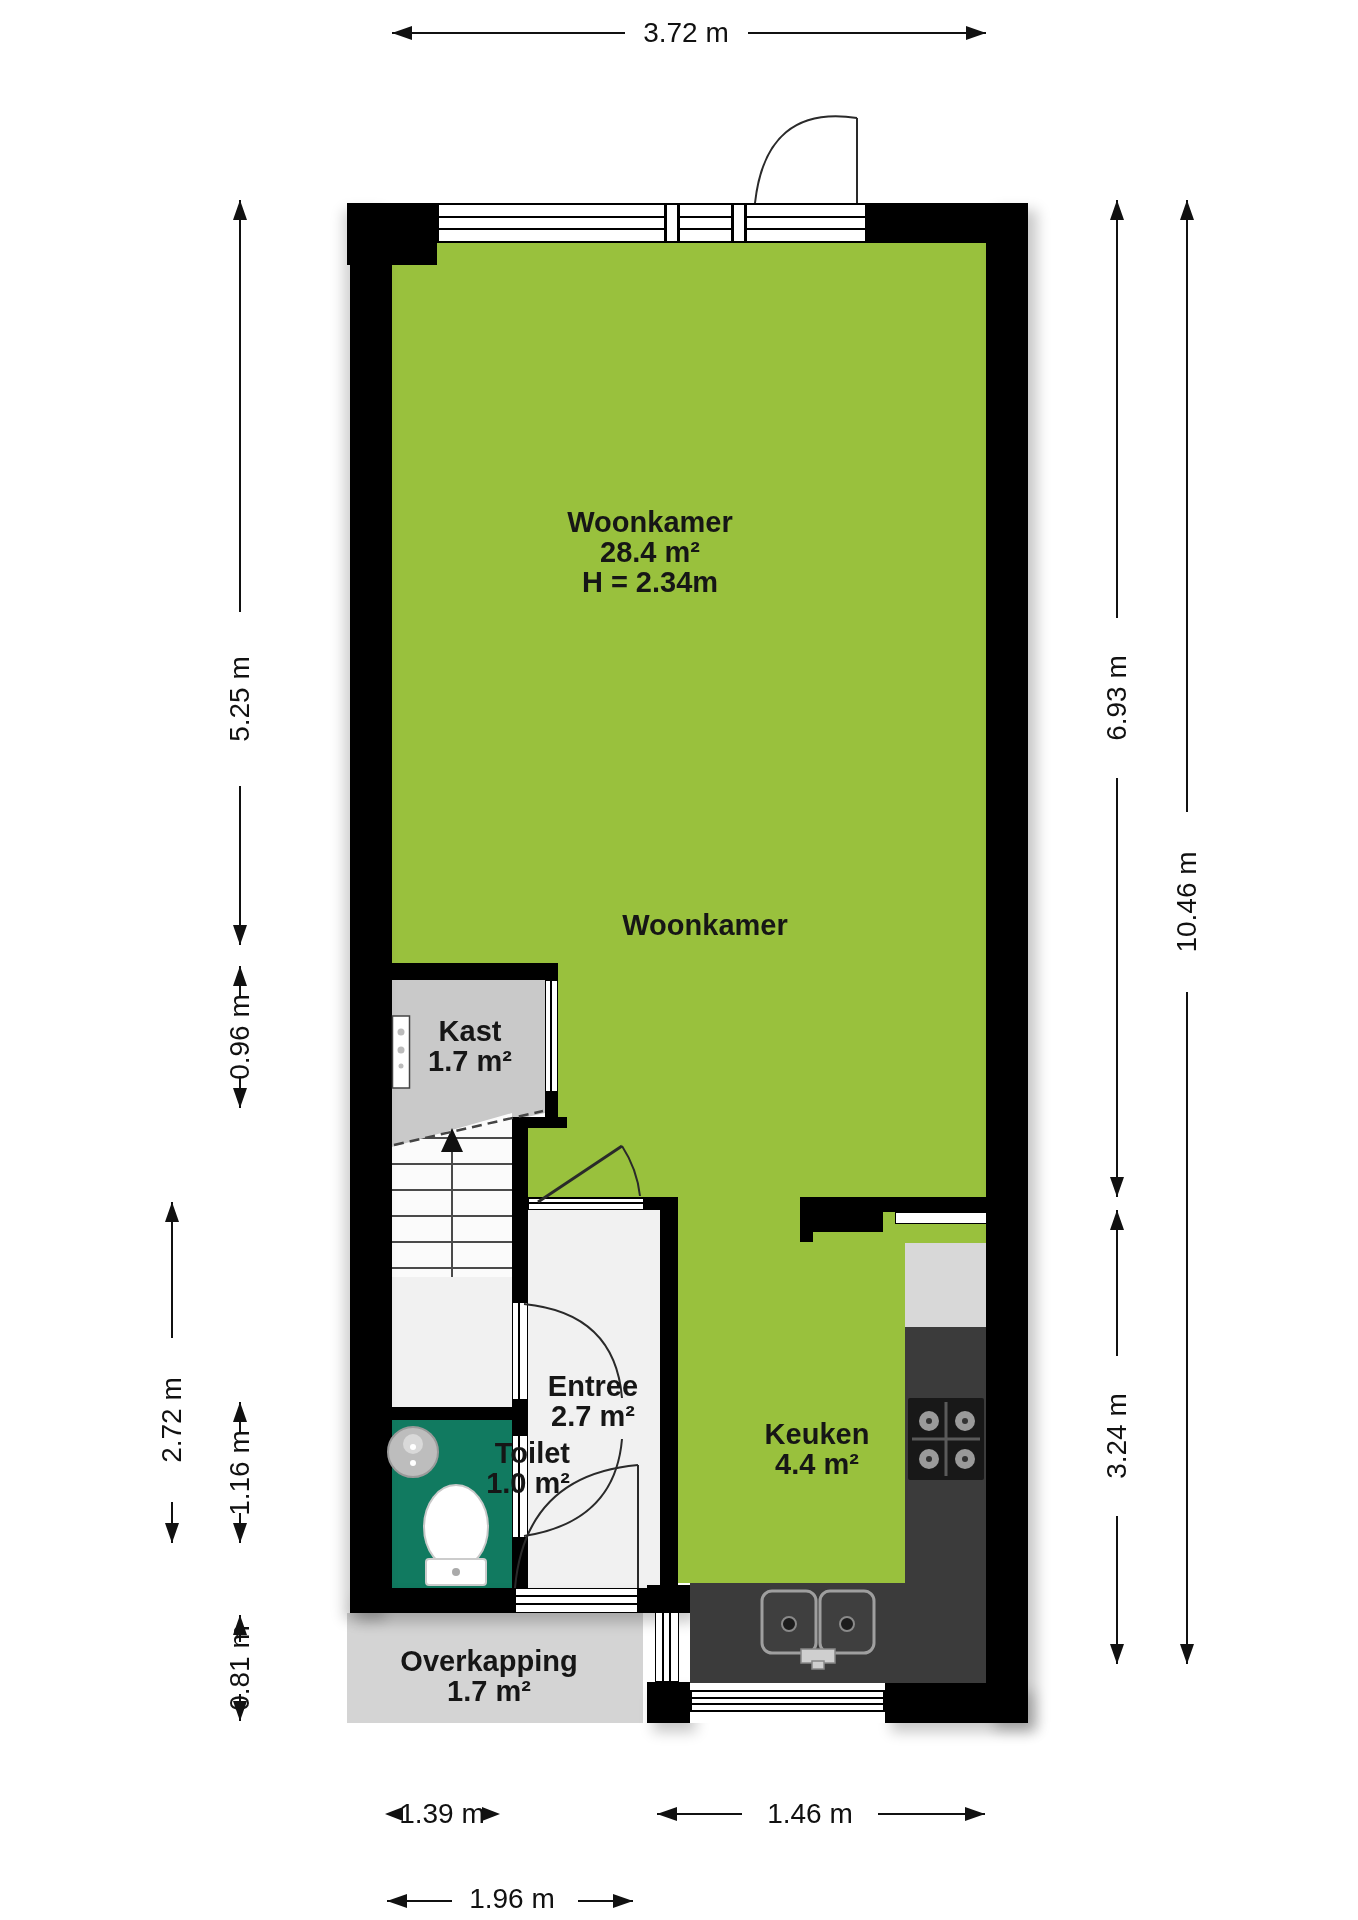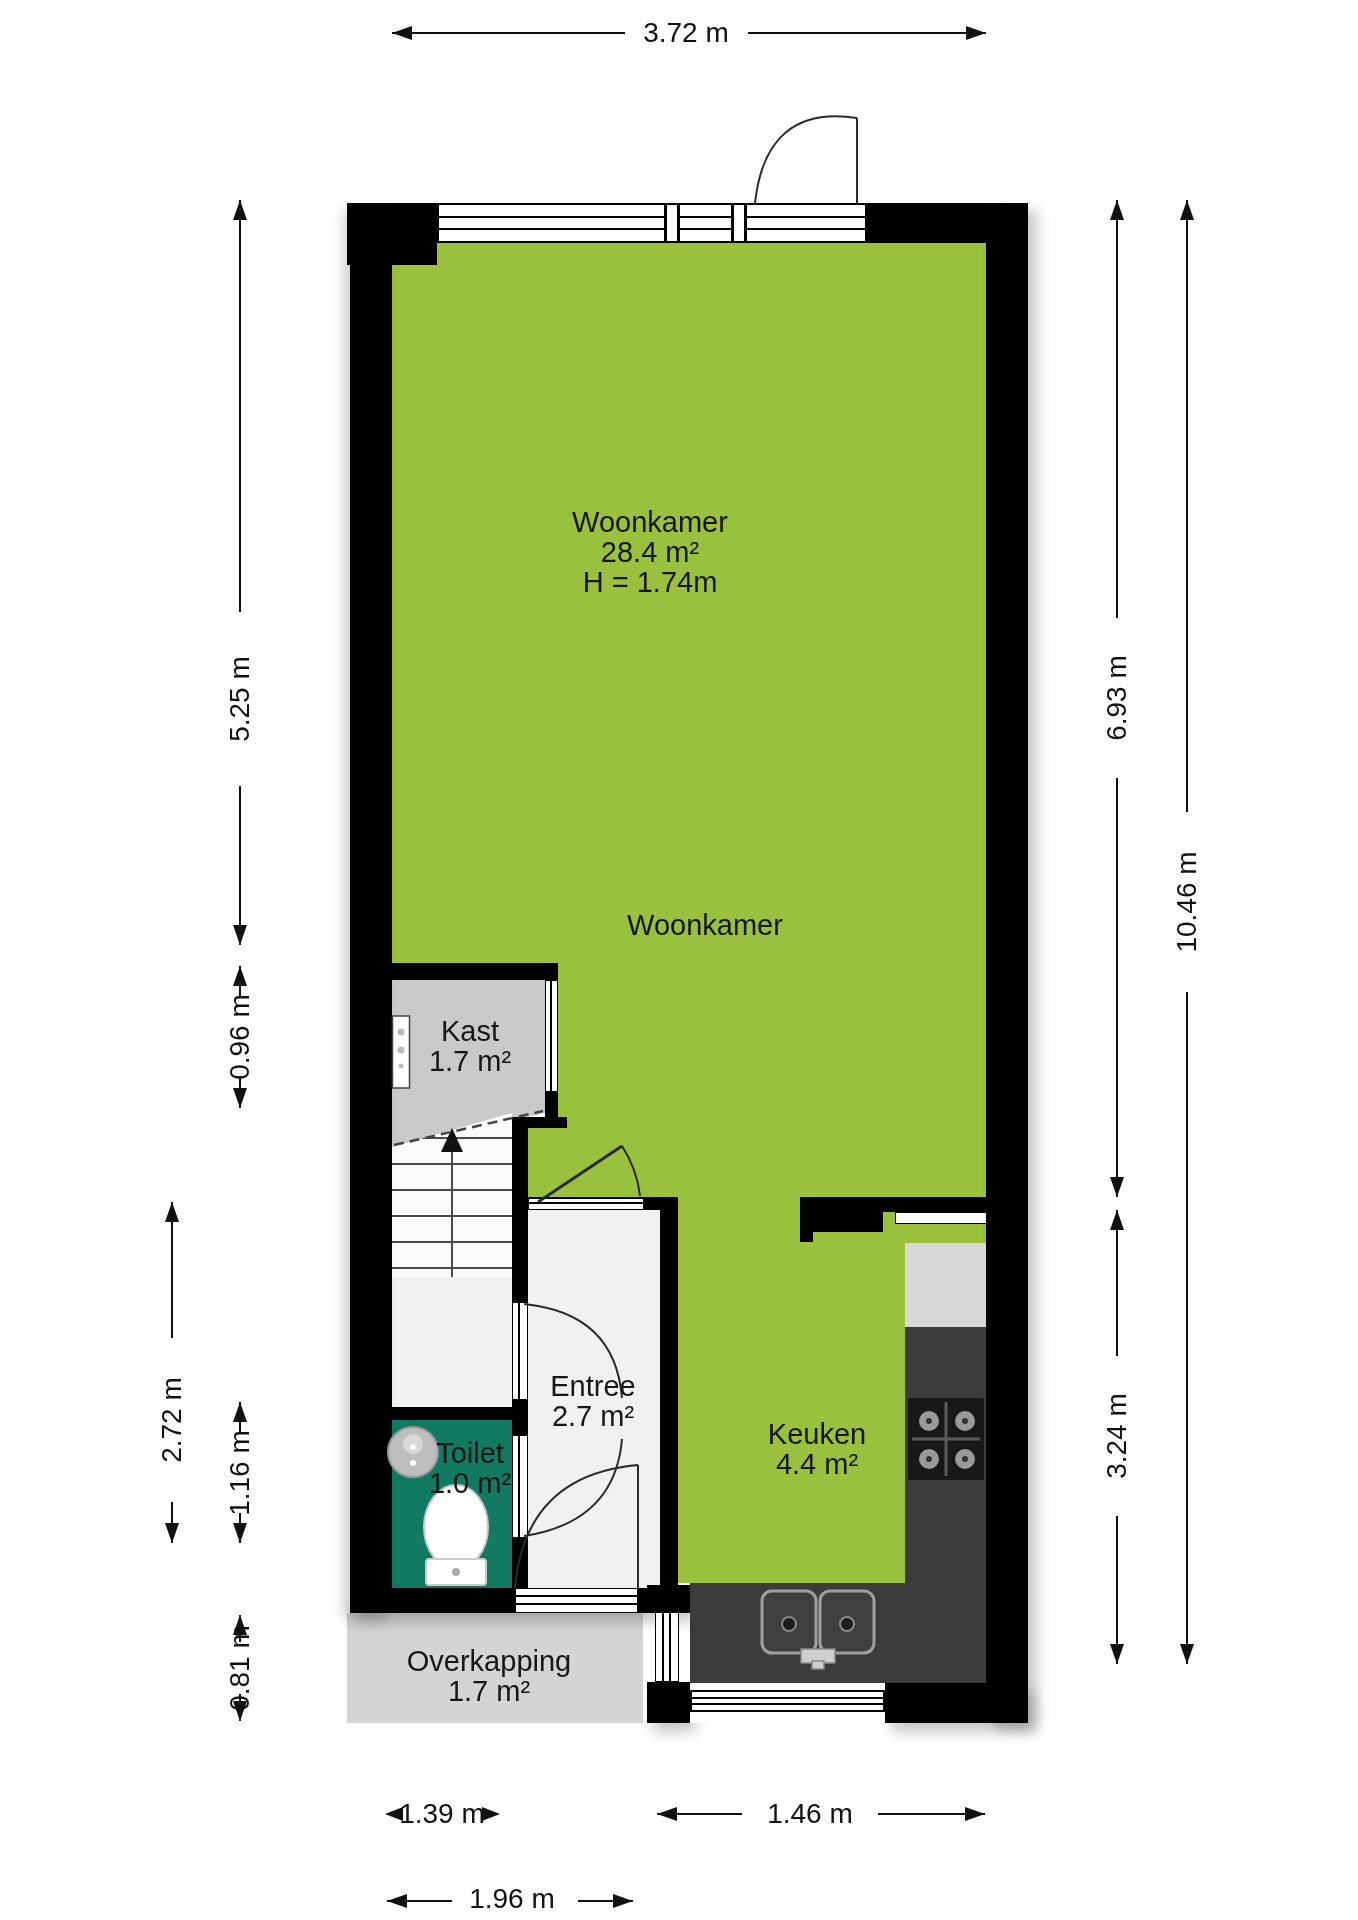--- a/index.html
+++ b/index.html
@@ -10,21 +10,21 @@
   .wall{background:#000;}
   .wall.sh-r{box-shadow:9px 7px 14px rgba(0,0,0,.22);}
   .wall.sh-l{box-shadow:-7px 7px 12px rgba(0,0,0,.18);}
   .wall.sh-b{box-shadow:6px 9px 14px rgba(0,0,0,.22);}
   .frame{background:#fff;border:2px solid #000;box-sizing:border-box;}
   .gl-h{position:absolute;left:0;right:0;height:2px;background:#000;}
   .gl-v{position:absolute;top:0;bottom:0;width:2px;background:#000;}
   .mullion{position:absolute;top:0;bottom:0;width:16px;background:#fff;
            border-left:3px solid #000;border-right:3px solid #000;box-sizing:border-box;}
   .room-label{position:absolute;width:200px;text-align:center;font-size:29px;line-height:30px;color:#161616;}
-  .room-label span{display:block;}
+  .room-label span{display:block;font-weight:bold;}
   .dim{position:absolute;width:170px;height:30px;text-align:center;font-size:28px;line-height:30px;color:#111;white-space:nowrap;}
   .vdim{transform:rotate(-90deg);transform-origin:center;}
   .kast-floor{background:var(--kastgray);clip-path:polygon(0 0,100% 0,100% 79.6%,0 100%);}
   .stairs{background:#fbfbfb;clip-path:polygon(0 20.7%,100% 0,100% 100%,0 100%);}
   .treads{position:absolute;inset:0;background:repeating-linear-gradient(to bottom,transparent 0 24px,#4a4a4a 24px 26px);}
   .stair-mid{position:absolute;top:0;bottom:0;left:59px;width:2px;background:#4a4a4a;}
   .lightfloor{background:var(--lightfloor);}
   .counter{background:var(--counter);}
   svg{position:absolute;left:0;top:0;}
   .dimline{stroke:#111;stroke-width:2;}
@@ -244,30 +244,30 @@
       <line x1="387" y1="1901" x2="452" y2="1901" class="dimline"></line>
         <line x1="578" y1="1901" x2="633" y2="1901" class="dimline"></line>
       <polygon class="arrow" points="387,1901 407,1894 407,1908"></polygon>
         <polygon class="arrow" points="633,1901 613,1894 613,1908"></polygon>
     </g>
   </svg>
 
   <div class="room-label" style="left:500px;top:507px;width:300px;">
     <span>Woonkamer</span>
     <span>28.4 m²</span>
-    <span>H = 1.74m</span>
+    <span>H = 2.34m</span>
   </div>
   <div class="room-label" style="left:605px;top:910px;">
     <span>Woonkamer</span>
   </div>
   <div class="room-label" style="left:370px;top:1016px;">
     <span>Kast</span>
     <span>1.7 m²</span>
   </div>
-  <div class="room-label" style="left:370px;top:1438px;">
+  <div class="room-label" style="left:370px;top:1438px;text-align:right;">
     <span>Toilet</span>
     <span>1.0 m²</span>
   </div>
   <div class="room-label" style="left:493px;top:1371px;">
     <span>Entree</span>
     <span>2.7 m²</span>
   </div>
   <div class="room-label" style="left:717px;top:1419px;">
     <span>Keuken</span>
     <span>4.4 m²</span>

